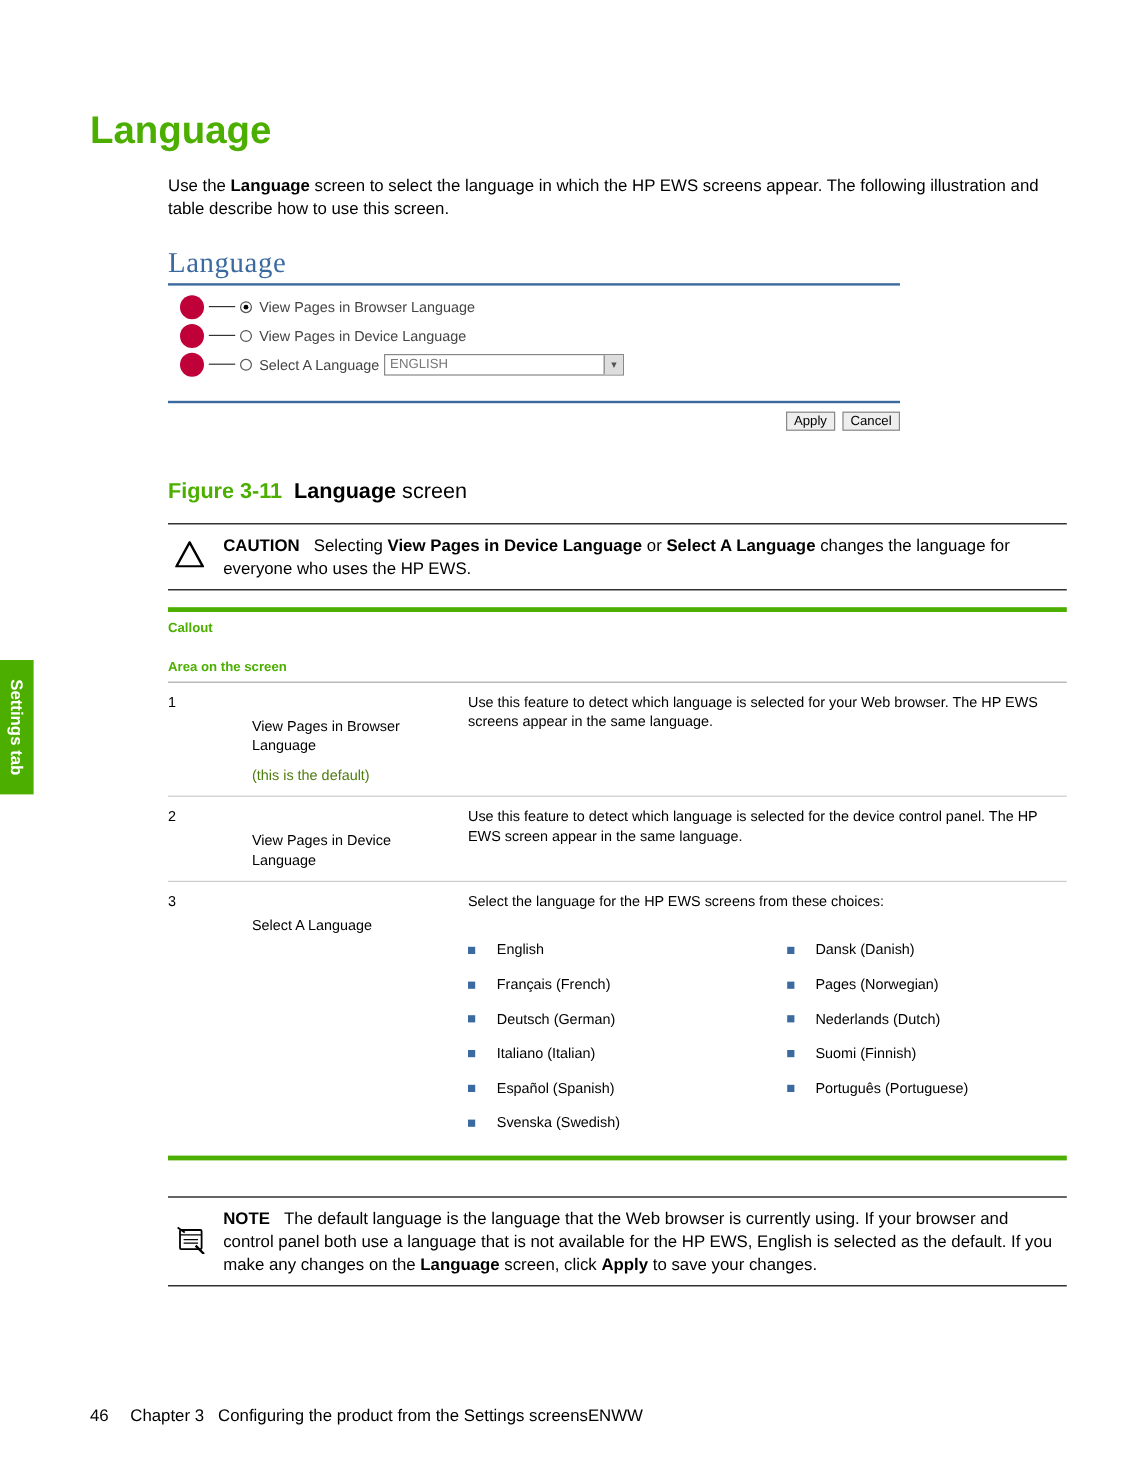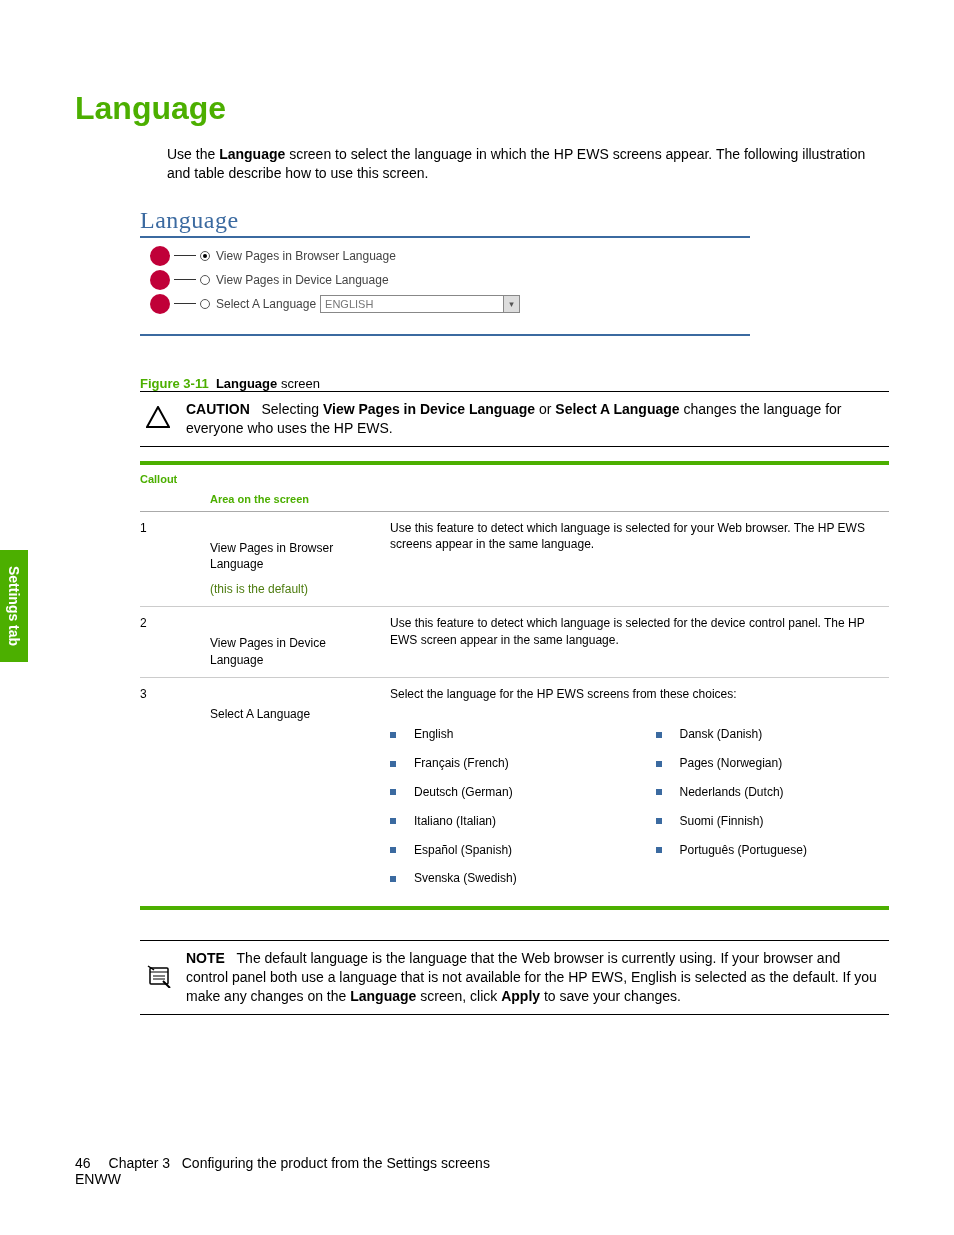--- a/index.html
+++ b/index.html
@@ -18,21 +18,21 @@
     padding: 90px 65px 40px 75px;
     position: relative;
   }
   h1.title {
     color: #4CAF00;
     font-size: 32px;
     font-weight: bold;
     margin: 0 0 18px 0;
   }
   .intro {
-    margin-left: 92px;
+    margin-left: 65px;
     font-size: 14px;
     line-height: 1.35;
     margin-bottom: 24px;
   }
   .bold { font-weight: bold; }
 
   
   .screenshot {
     margin-left: 65px;
     width: 610px;
@@ -117,21 +117,22 @@
     font-size: 11px;
     padding: 1px 6px;
     margin-left: 2px;
     background: #eee;
     border: 1px solid #888;
   }
 
   
   .caption {
     margin-left: 65px;
-    font-size: 13px;
+    font-size: 18px;
+    margin-bottom: 16px;
   }
   .caption-num { color: #4CAF00; font-weight: bold; }
 
   
   .admonition {
     margin-left: 65px;
     border-top: 1px solid #000;
     border-bottom: 1px solid #000;
     padding: 8px 6px;
     display: flex;
@@ -148,20 +149,21 @@
   .table-caption { font-size: 12px; margin-bottom: 4px; }
   .table-caption .cnum { color: #4CAF00; font-weight: bold; }
   .tbl-topbar { height: 4px; background: #4CAF00; margin-bottom: 8px; }
   .tbl-header {
     display: flex;
     color: #4CAF00;
     font-weight: bold;
     font-size: 11px;
     padding-bottom: 6px;
     border-bottom: 1px solid #aaa;
+    flex-direction: column;
   }
   .col1 { width: 70px; flex-shrink: 0; }
   .col2 { width: 180px; flex-shrink: 0; margin-top: 20px; }
   .col3 { flex: 1; }
   .tbl-row {
     display: flex;
     padding: 8px 0;
     border-bottom: 1px solid #ccc;
     font-size: 12px;
     line-height: 1.4;
@@ -202,21 +204,20 @@
   }
 
   
   .footer {
     position: absolute;
     bottom: 48px;
     left: 75px;
     right: 65px;
     display: flex;
     font-size: 14px;
-    flex-direction: column;
   }
   .footer .left { display: flex; gap: 18px; }
 </style>
 </head>
 <body>
 
 <div class="side-tab">Settings tab</div>
 
 <div class="page">
 
@@ -246,20 +247,24 @@
       <div class="connector"></div>
       <div class="radio"></div>
       <span>Select A Language</span>
       <div class="dropdown">
         <span class="dropdown-val">ENGLISH</span>
         <span class="dropdown-btn">▾</span>
       </div>
     </div>
 
     <div class="sshot-rule"></div>
+    <div class="sshot-buttons">
+      <button>Apply</button>
+      <button>Cancel</button>
+    </div>
   </div>
 
   <div class="caption">
     <span class="caption-num">Figure 3-11</span>&nbsp;&nbsp;<span class="bold">Language</span><span> screen</span>
   </div>
 
   <div class="admonition">
     <div class="adm-icon">
       <svg width="24" height="22" viewBox="0 0 24 22">
           <path d="M12 1 L23 21 L1 21 Z" fill="none" stroke="#000" stroke-width="2"></path>

